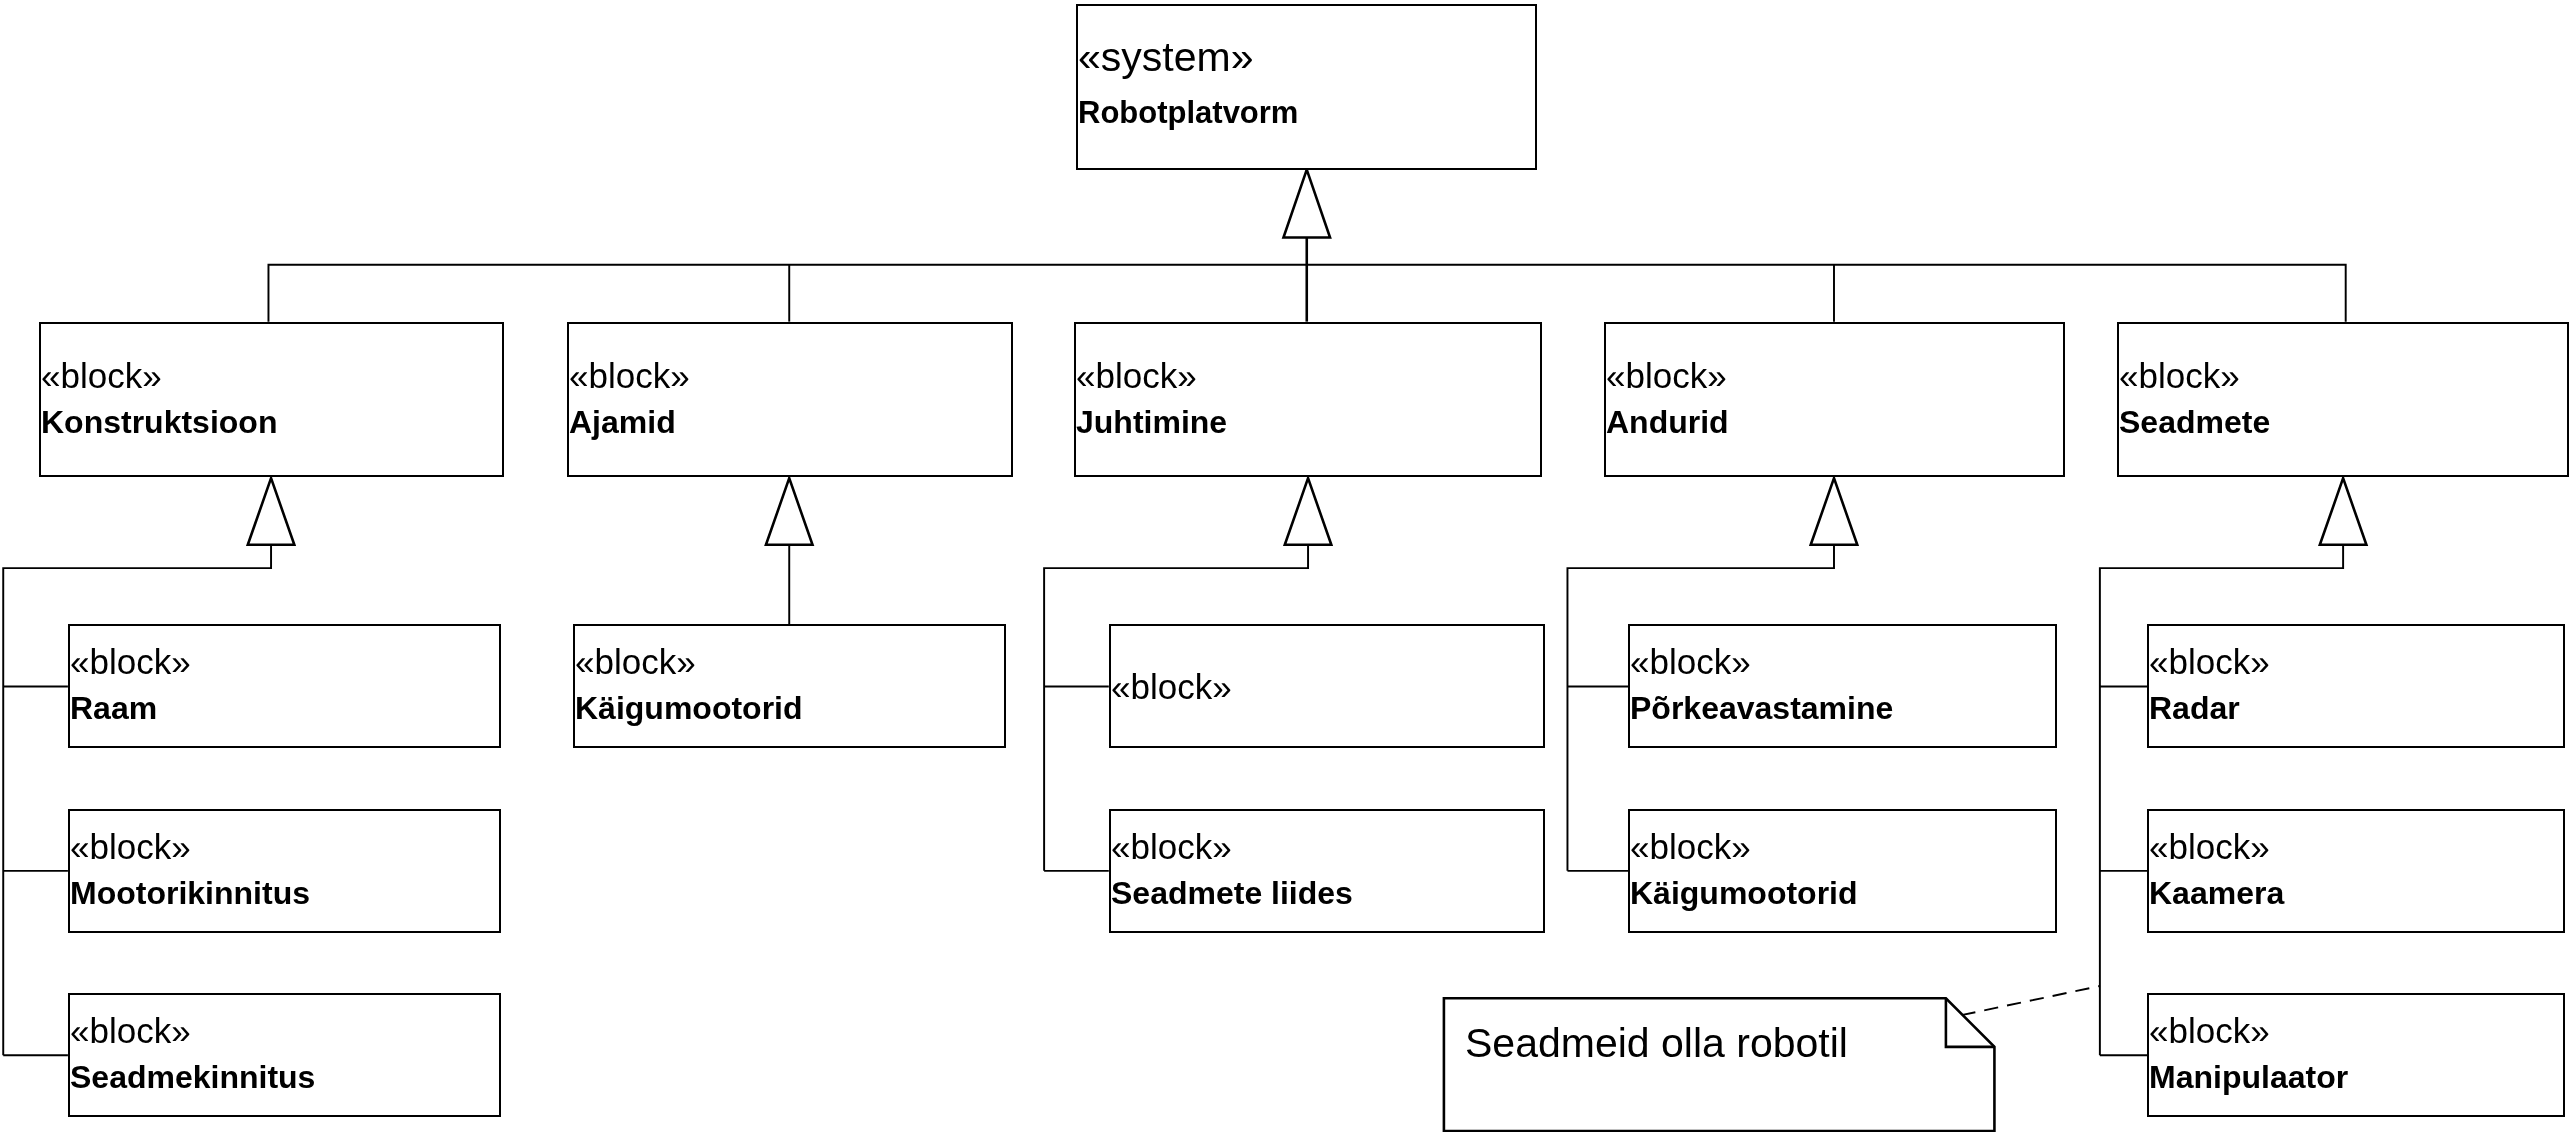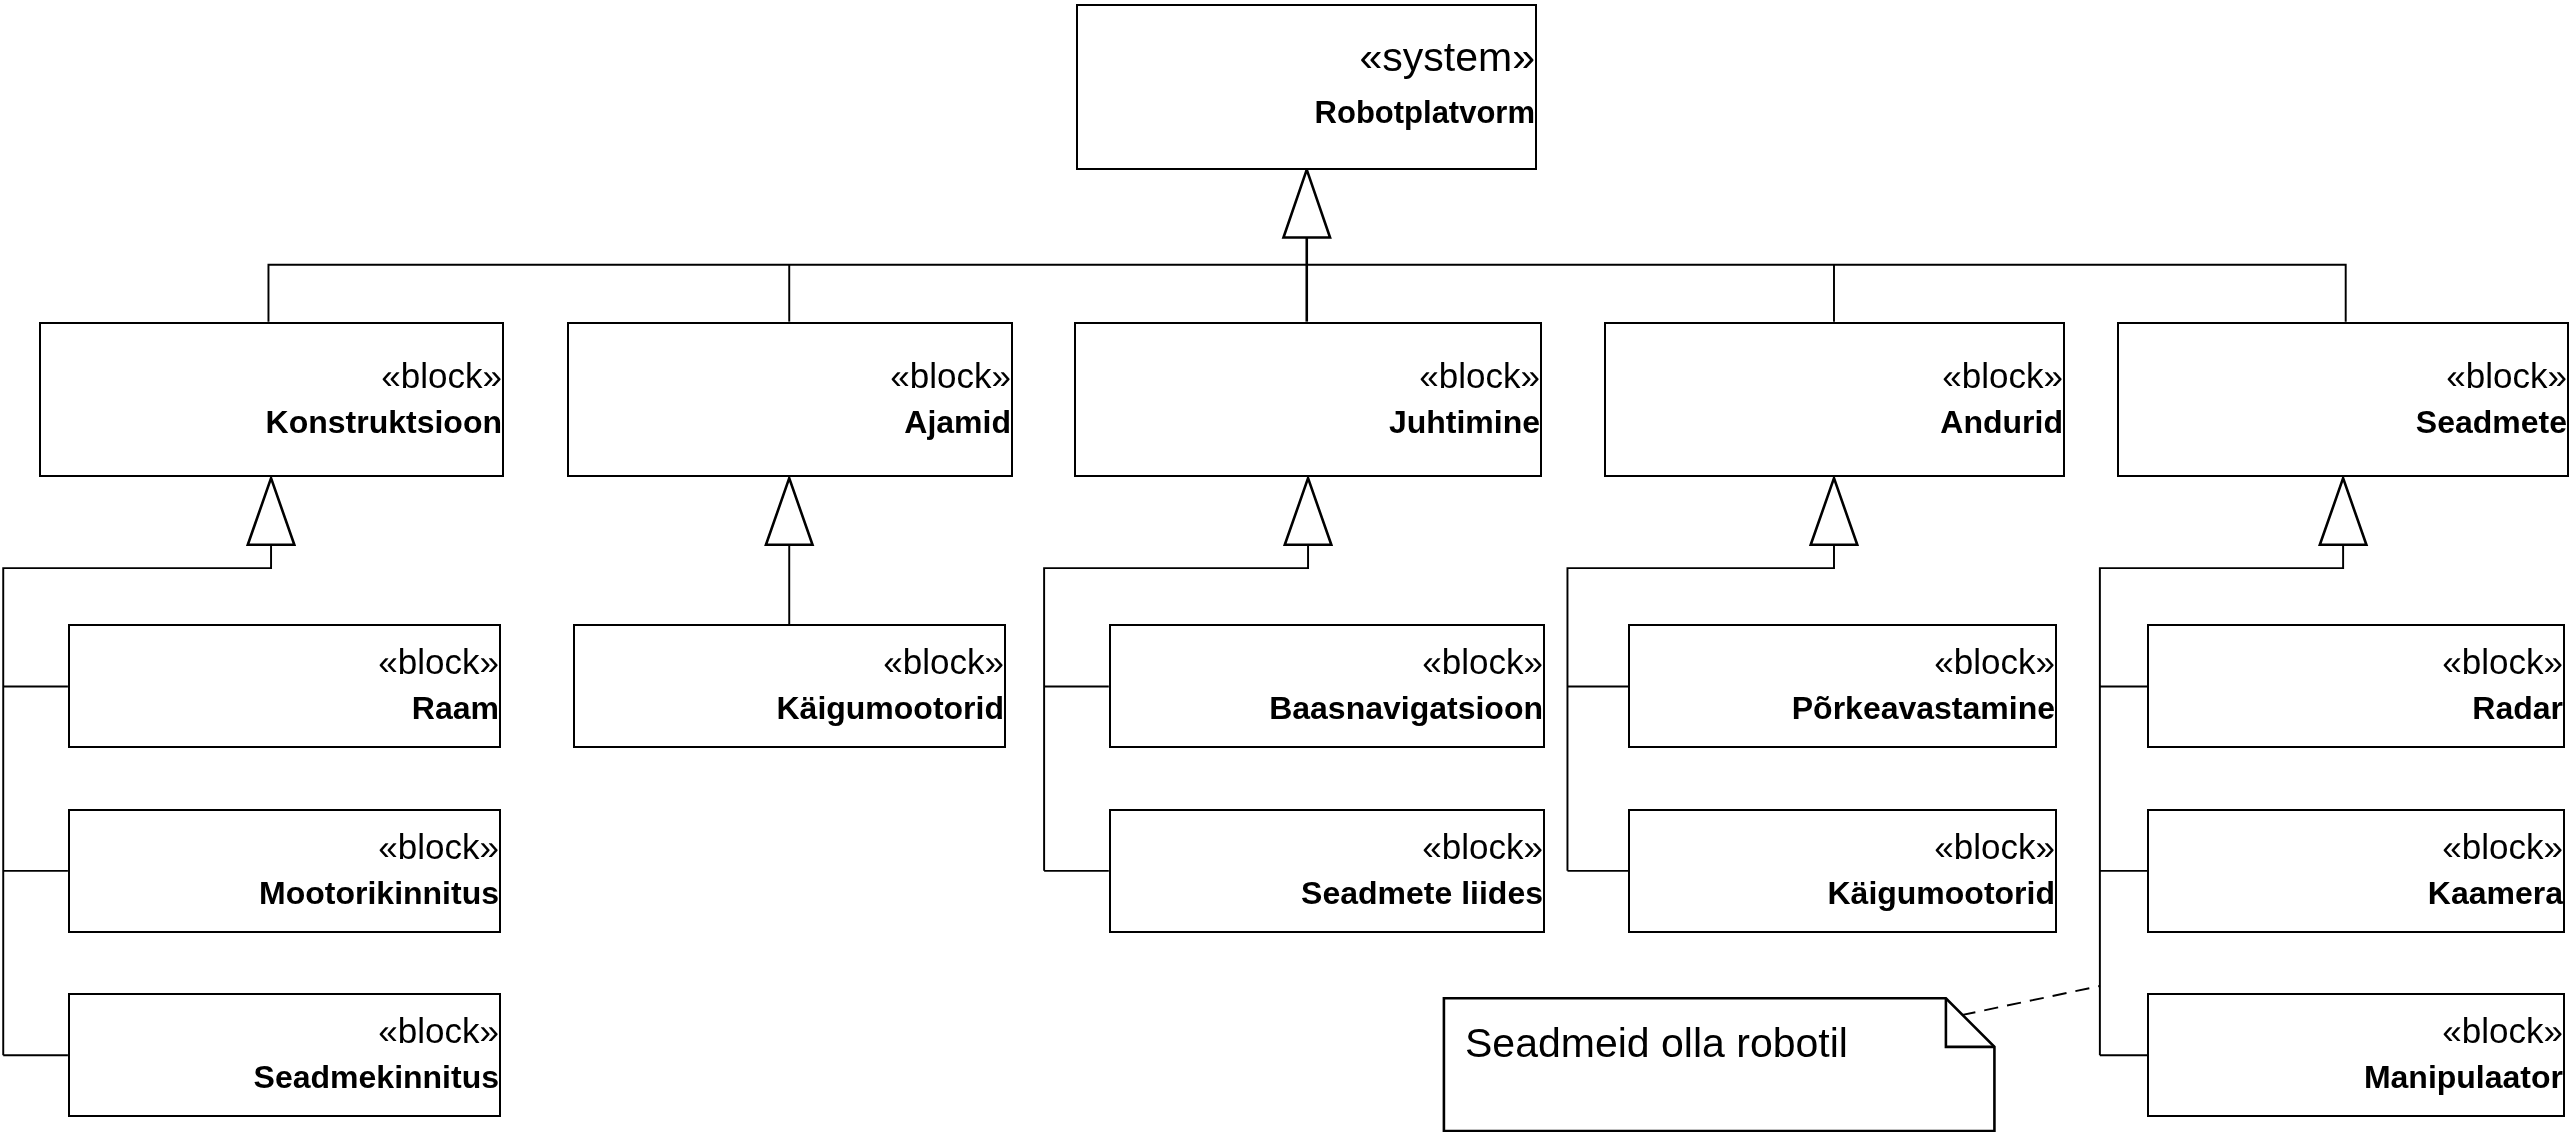--- a/index.html
+++ b/index.html
@@ -17,21 +17,21 @@
     left: 0; top: 0;
     width: 2576px; height: 1133px;
   }
   .block {
     position: absolute;
     box-sizing: border-box;
     background: #ffffff;
     border: 2.6px solid #000000;
     display: flex;
     flex-direction: column;
-    align-items: flex-end;
+    align-items: flex-start;
     justify-content: center;
     text-align: center;
     white-space: nowrap;
   }
   .stereo  { font-size: 35px; line-height: 45px; font-weight: normal; }
   .bname   { font-size: 32px; line-height: 49px; font-weight: bold; }
   .sys-stereo { font-size: 41px; line-height: 53px; font-weight: normal; }
   .sys-name   { font-size: 31px; line-height: 58px; font-weight: bold; }
   #note-text {
     position: absolute;
@@ -125,21 +125,20 @@
     <div class="bname">Seadmekinnitus</div>
   </div>
 
   <div class="block" style="left:573px; top:624px; width:433px; height:124px;">
     <div class="stereo">«block»</div>
     <div class="bname">Käigumootorid</div>
   </div>
 
   <div class="block" style="left:1109px; top:624px; width:436px; height:124px;">
     <div class="stereo">«block»</div>
-    <div class="bname">Baasnavigatsioon</div>
   </div>
   <div class="block" style="left:1109px; top:809px; width:436px; height:124px;">
     <div class="stereo">«block»</div>
     <div class="bname">Seadmete liides</div>
   </div>
 
   <div class="block" style="left:1628px; top:624px; width:429px; height:124px;">
     <div class="stereo">«block»</div>
     <div class="bname">Põrkeavastamine</div>
   </div>

